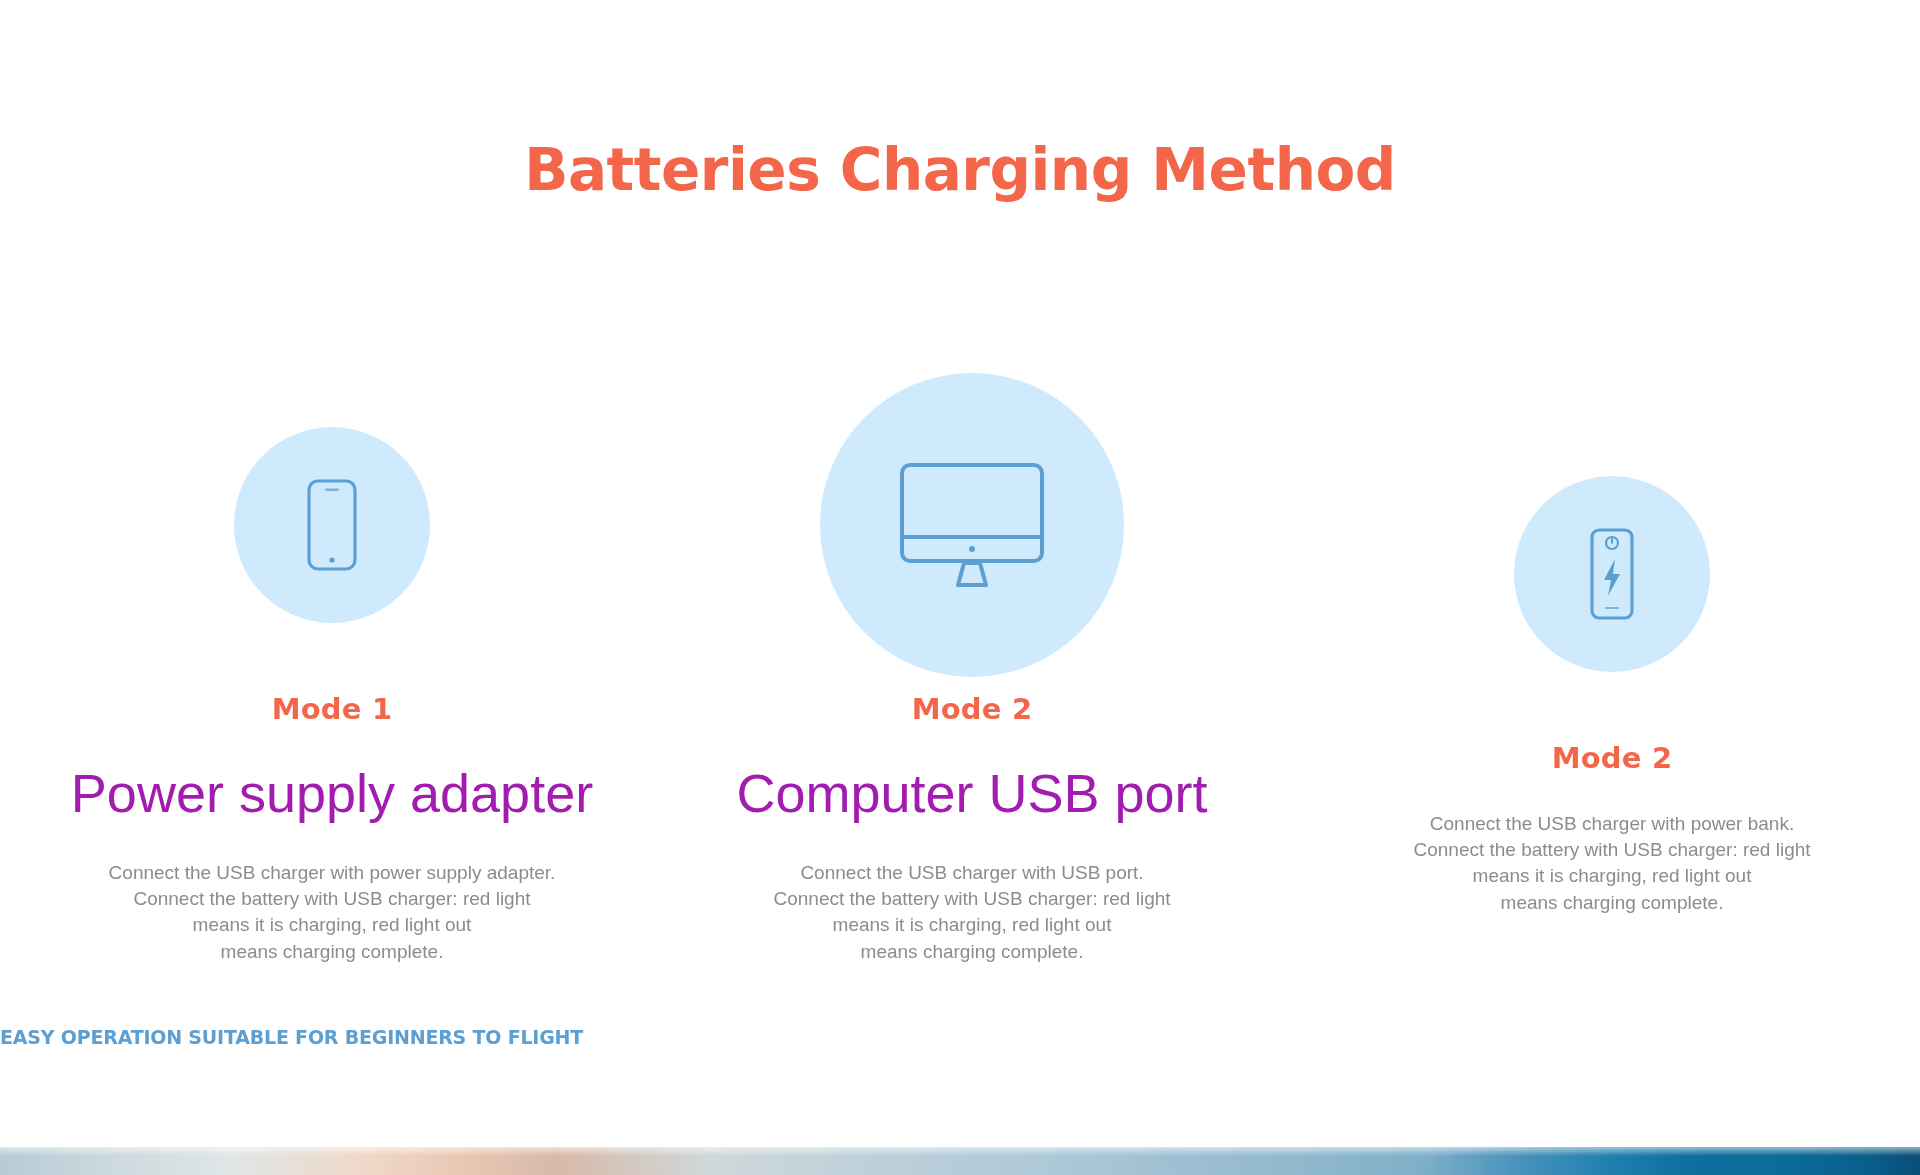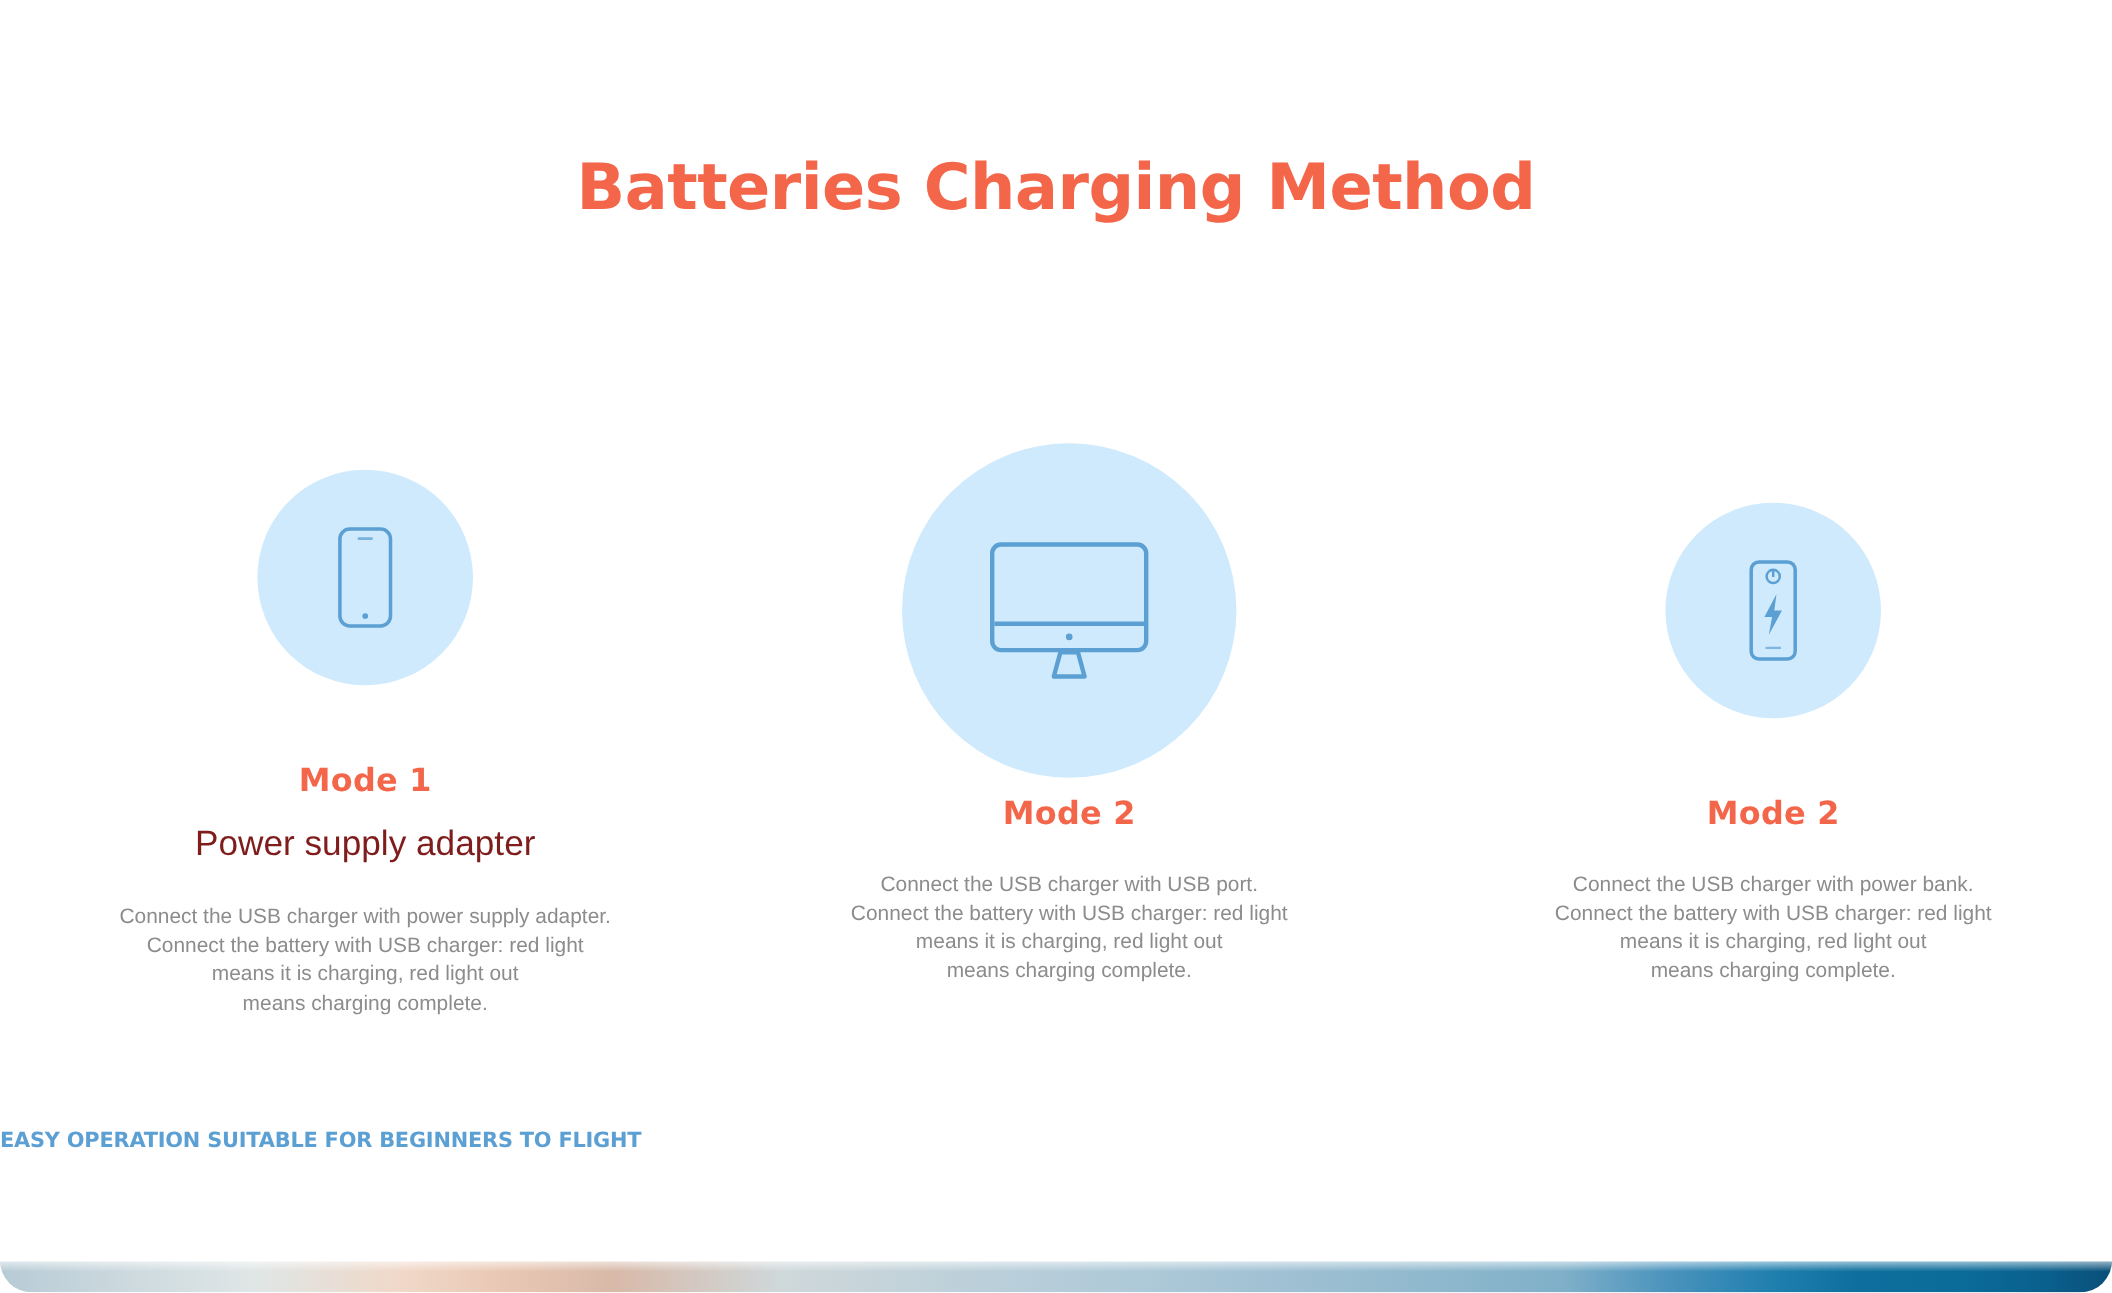--- a/index.html
+++ b/index.html
@@ -13,21 +13,20 @@
     overflow: hidden;
     font-family: "Liberation Sans", sans-serif;
     position: relative;
   }
   .page {
     position: relative;
     width: 1920px;
     height: 1175px;
     background: #ffffff;
     overflow: hidden;
-    border-radius: 29px;
   }
 
   
   .title {
     position: absolute;
     top: 136px;
     left: 0;
     width: 1920px;
     text-align: center;
     font-family: "DejaVu Sans", sans-serif;
@@ -86,23 +85,23 @@
     font-family: "DejaVu Sans", sans-serif;
     font-weight: bold;
     font-size: 29px;
     color: #f4664a;
     margin-top: 12px;
     letter-spacing: 0.2px;
     white-space: nowrap;
   }
   .mode-title {
     font-family: "Liberation Sans", sans-serif;
-    font-size: 32px;
-    color: #7f1d1d;
-    margin-top: 22px;
+    font-size: 54px;
+    color: #a21caf;
+    margin-top: 36px;
     white-space: nowrap;
   }
   .mode-desc {
     font-family: "Liberation Sans", sans-serif;
     font-size: 19px;
     line-height: 1.38;
     color: #8c8c8c;
     text-align: center;
     margin-top: 36px;
     max-width: 470px;
@@ -199,20 +198,21 @@
             <svg width="156" height="132" viewBox="0 0 156 132" fill="none">
               <rect x="8" y="6" width="140" height="96" rx="8" ry="8" stroke="#5b9fd3" stroke-width="4" fill="none"></rect>
               <line x1="10" y1="78" x2="146" y2="78" stroke="#5b9fd3" stroke-width="4"></line>
               <circle cx="78" cy="90" r="3" fill="#5b9fd3"></circle>
               <path d="M64 126 L70 104 L86 104 L92 126 Z" stroke="#5b9fd3" stroke-width="4" fill="none" stroke-linejoin="round"></path>
             </svg>
           </span>
         </div>
       </div>
       <div class="mode-label">Mode 2</div>
+      <div class="mode-title">Computer USB port</div>
       <div class="mode-desc">Connect the USB charger with USB port.
 Connect the battery with USB charger: red light
 means it is charging, red light out
 means charging complete.</div>
     </div>
 
     <div class="col">
       <div class="circle-wrap">
         <div class="circle small">
           <span>

